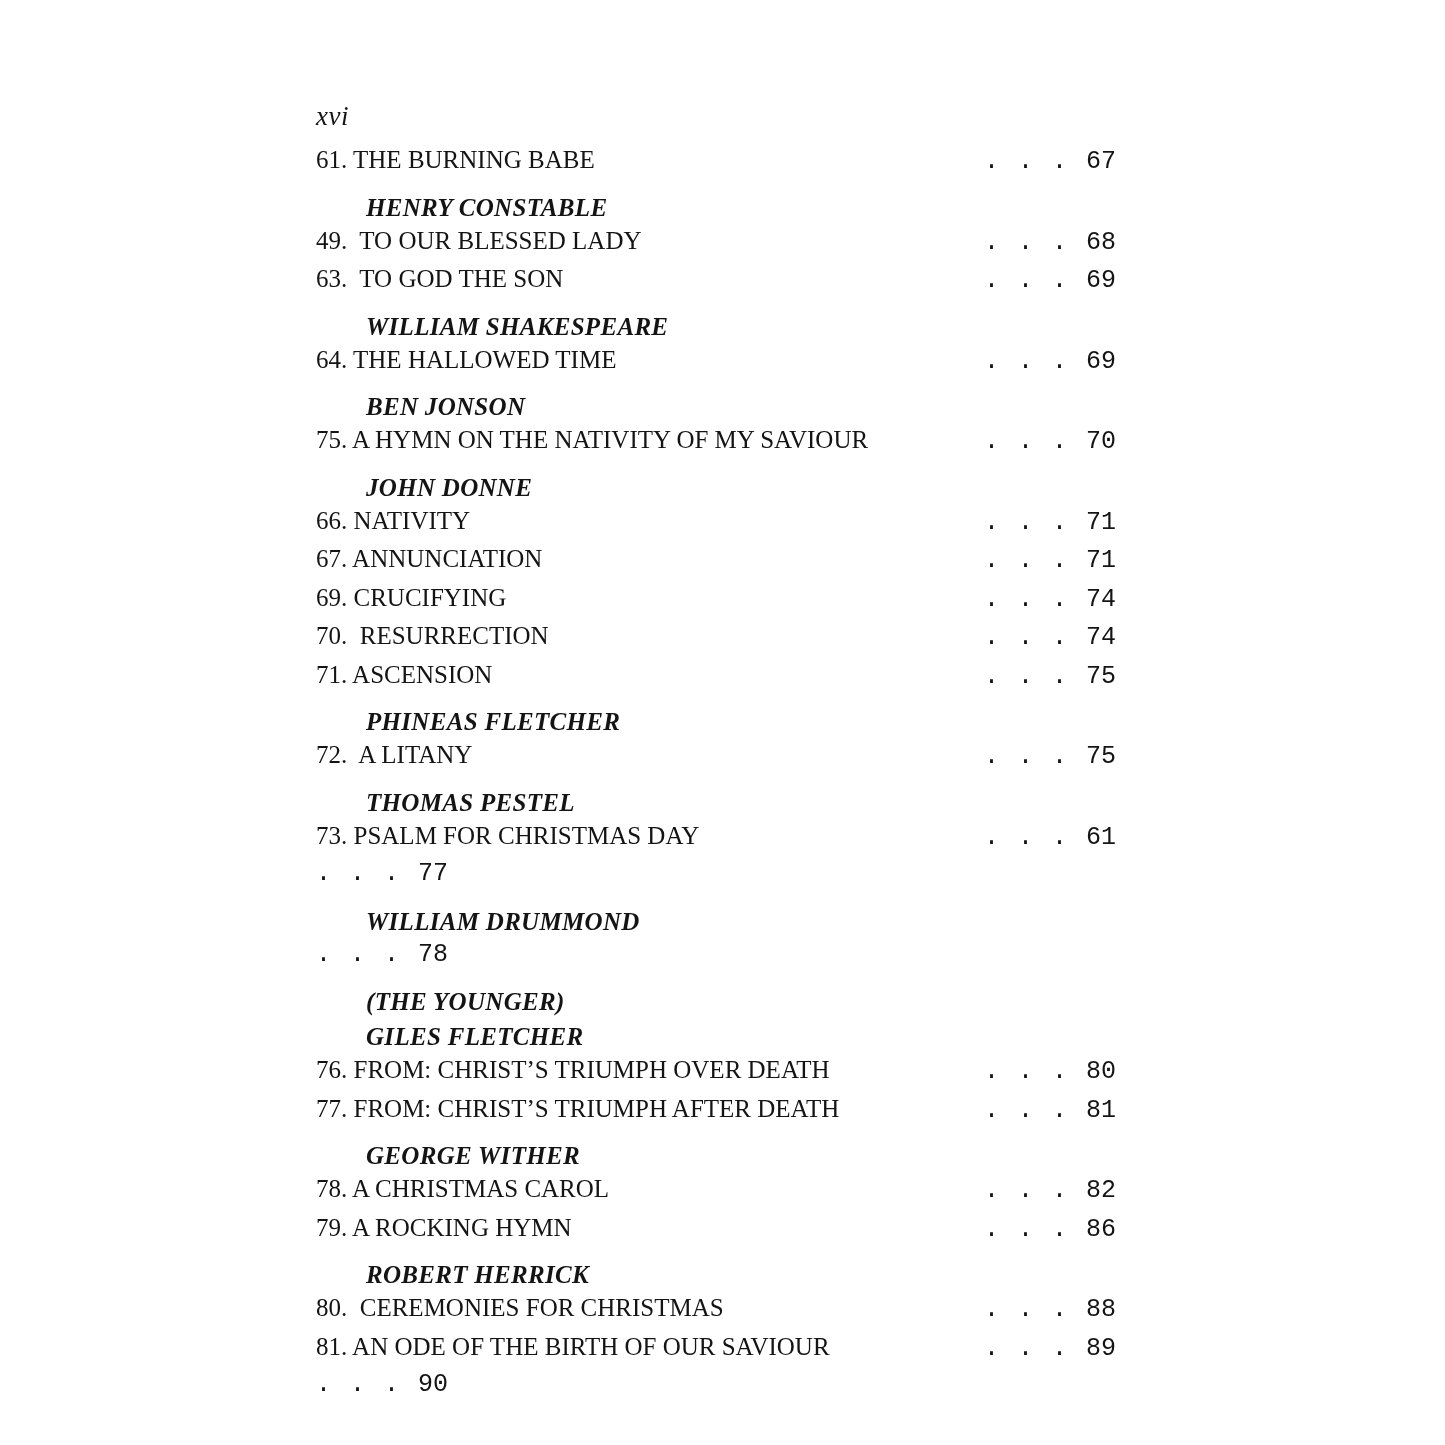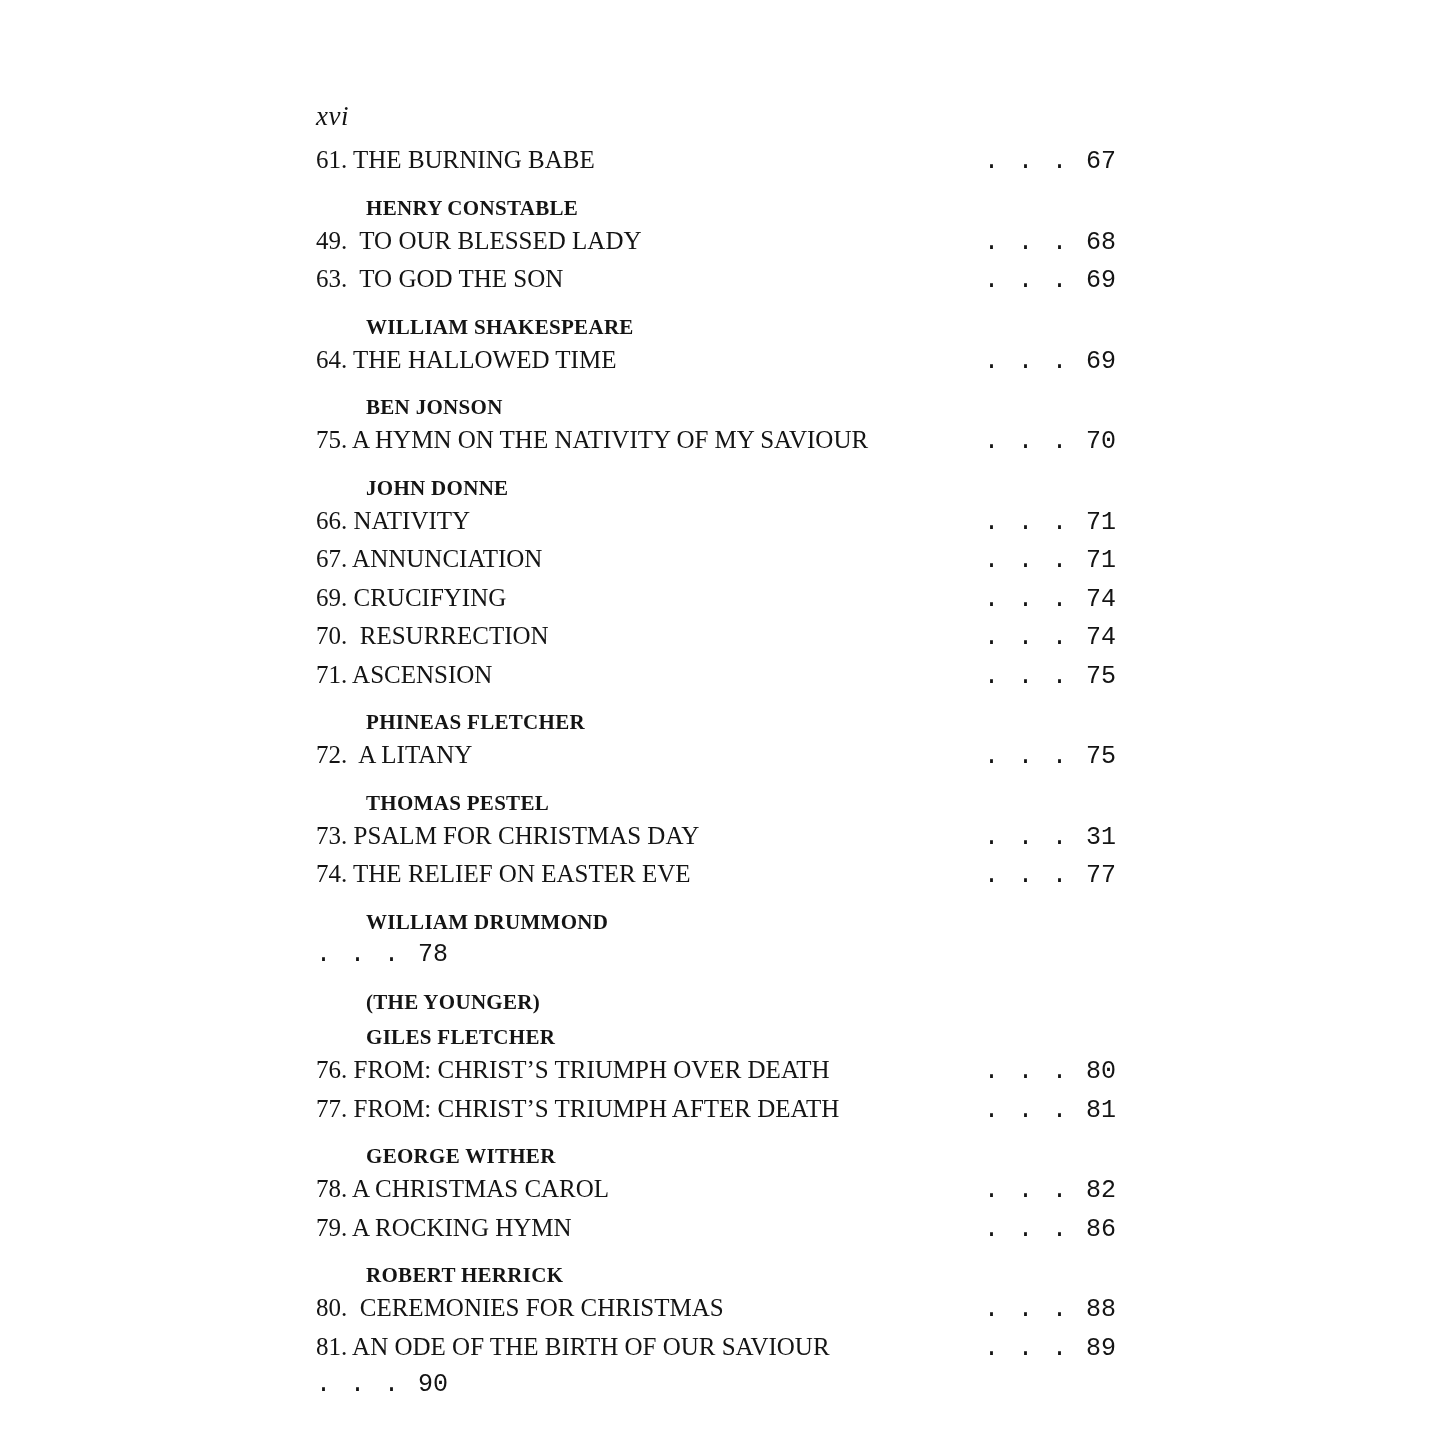--- a/index.html
+++ b/index.html
@@ -34,26 +34,27 @@
     font-size: 27px;
     line-height: 30px;
     margin-bottom: 10px;
     letter-spacing: 0.5px;
   }
 
   .toc-section { }
 
   .author-line {
     font-weight: bold;
-    font-size: 21px;
+    font-size: 25px;
     line-height: 28px;
     padding-left: 50px;
     margin-top: 14px;
     letter-spacing: 0.3px;
     white-space: pre;
+    font-style: italic;
   }
   .author-line + .author-line {
     margin-top: 7px;
   }
 
   .toc-entry {
     display: flex;
     justify-content: space-between;
     align-items: baseline;
     height: 38.5px;
@@ -140,24 +141,23 @@
           <div class="author-line">PHINEAS FLETCHER</div>
           <div class="toc-entry">
             <span class="entry-left">72.  A LITANY</span>
             <span class="entry-right"><span class="entry-dots">. . . </span><span class="entry-page">75</span></span>
           </div>
         </div>
         <div class="toc-section">
           <div class="author-line">THOMAS PESTEL</div>
           <div class="toc-entry">
             <span class="entry-left">73. PSALM FOR CHRISTMAS DAY</span>
-            <span class="entry-right"><span class="entry-dots">. . . </span><span class="entry-page">31</span></span>
-          </div>
-          <div class="toc-entry">
-            <span class="entry-left">74. THE RELIEF ON EASTER EVE</span>
+            <span class="entry-right"><span class="entry-dots">. . . </span><span class="entry-page">61</span></span>
+          </div>
+          <div class="toc-entry">
             <span class="entry-right"><span class="entry-dots">. . . </span><span class="entry-page">77</span></span>
           </div>
         </div>
         <div class="toc-section">
           <div class="author-line">WILLIAM DRUMMOND</div>
           <div class="toc-entry">
             <span class="entry-right"><span class="entry-dots">. . . </span><span class="entry-page">78</span></span>
           </div>
         </div>
         <div class="toc-section">

